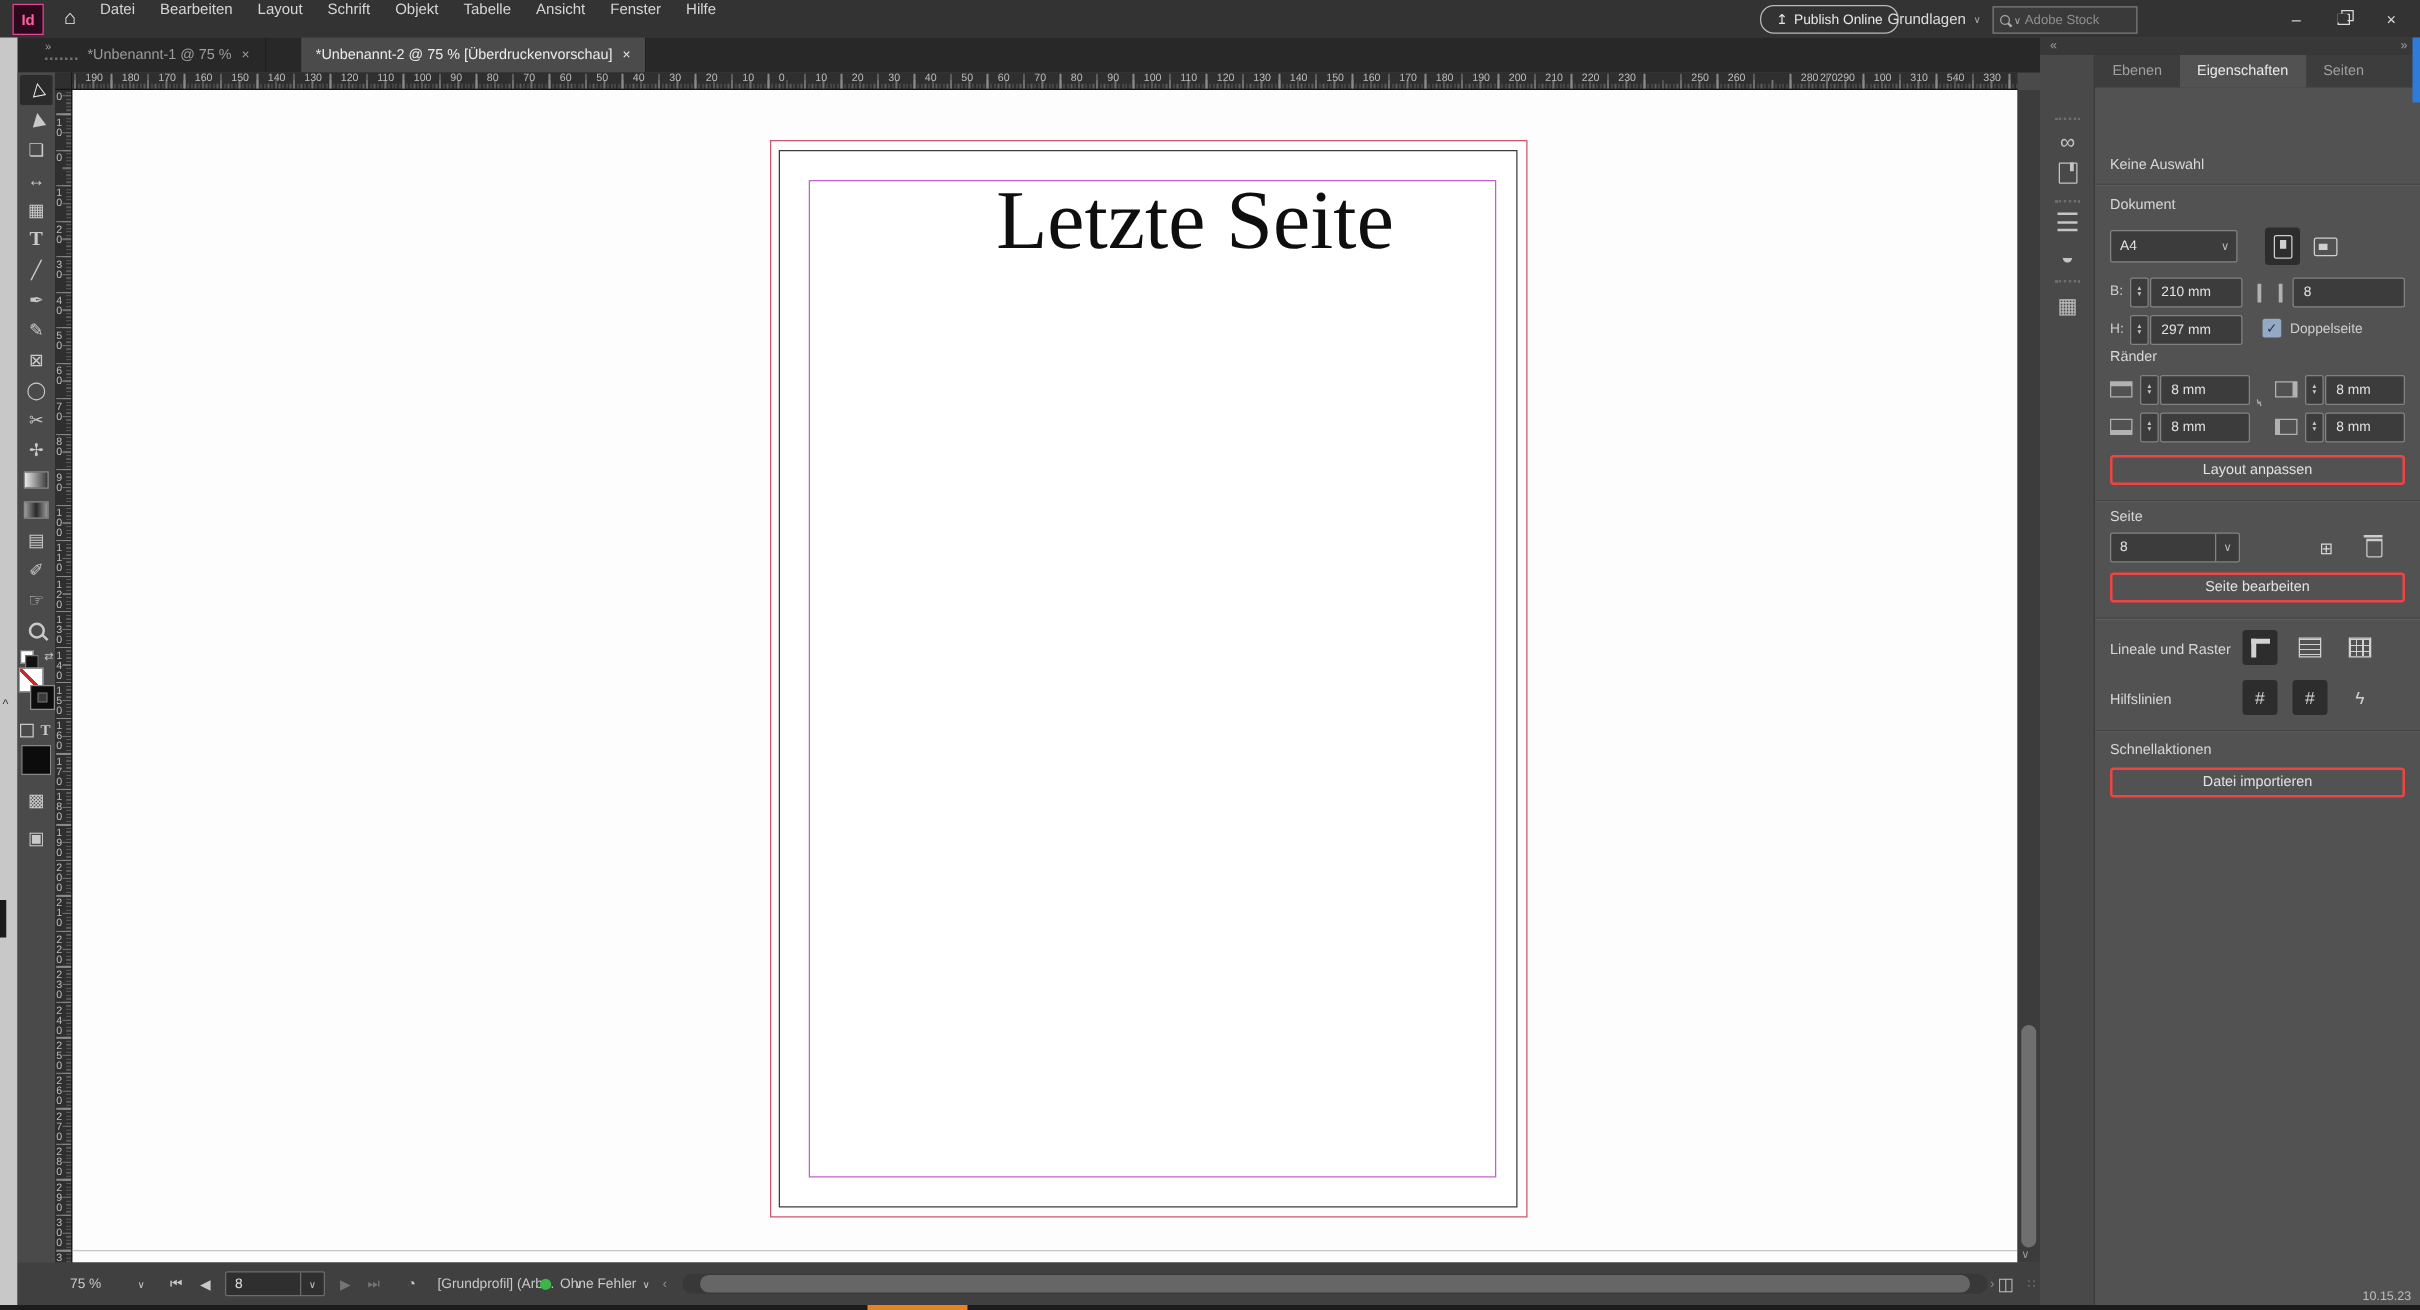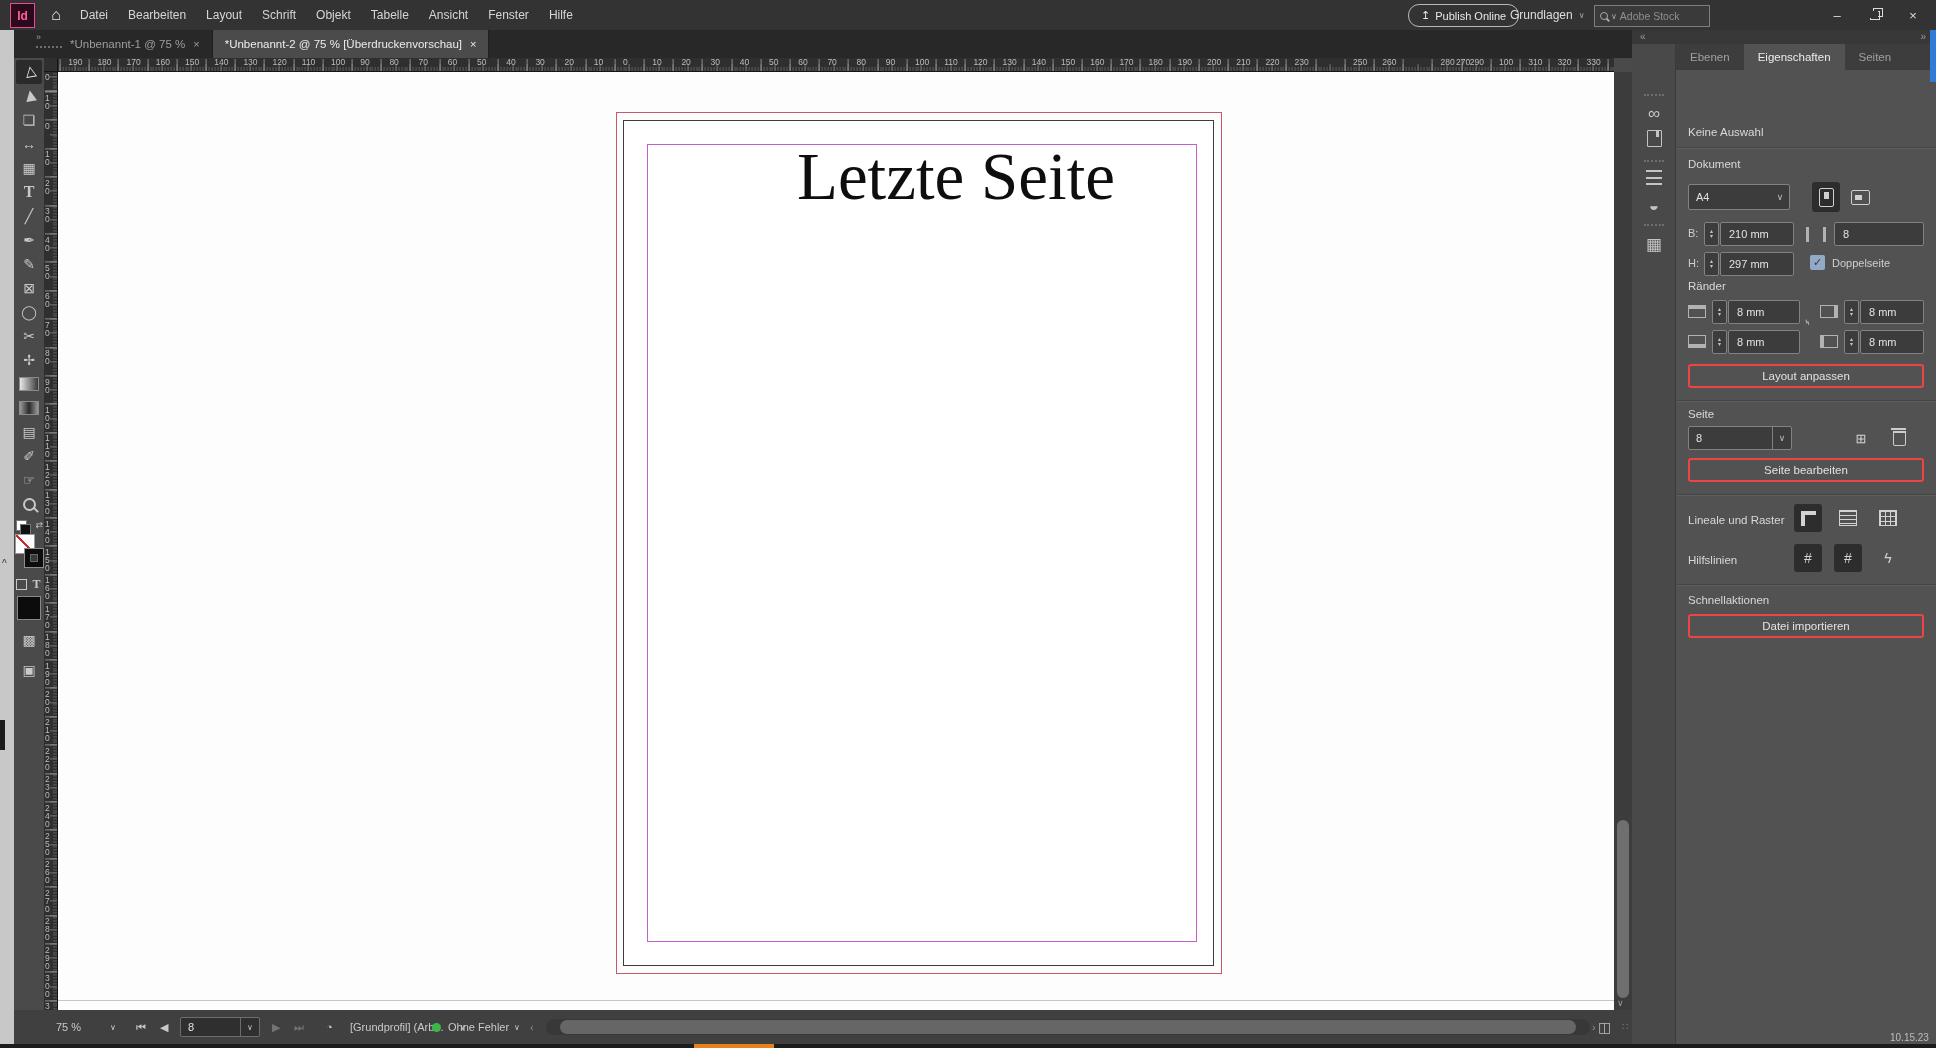--- a/index.html
+++ b/index.html
@@ -8,21 +8,21 @@
        -webkit-font-smoothing:antialiased;}
   .abs{position:absolute;}
 
   
   #titlebar{left:0;top:0;width:1936px;height:30px;background:#333333;display:flex;align-items:center;}
   #id-logo{position:absolute;left:10px;top:3px;width:23px;height:23px;background:#2b0a1c;
            border:1px solid #e64997;color:#ff5ea0;font-weight:bold;font-size:12px;
            display:flex;align-items:center;justify-content:center;}
   #home-icon{position:absolute;left:44px;top:0;height:30px;width:24px;color:#e8e8e8;font-size:16px;
            display:flex;align-items:center;justify-content:center;}
-  #menu-bar{position:absolute;left:70px;top:0;height:30px;display:flex;align-items:center;}
+  #menu-bar{position:absolute;left:70px;top:0;height:30px;display:flex;}
   .menu-item{color:#d6d6d6;font-size:12px;padding:0 10px;cursor:default;}
   #publish-btn{position:absolute;left:1408px;top:4px;height:21px;padding:0 12px;border:1px solid #b9b9b9;
            border-radius:11px;color:#e8e8e8;font-size:11px;display:flex;align-items:center;gap:5px;}
   #workspace{position:absolute;left:1510px;top:0;height:30px;display:flex;align-items:center;gap:6px;
            color:#dedede;font-size:12px;}
   #stock-search{position:absolute;left:1594px;top:5px;width:104px;height:20px;border:1px solid #7d7d7d;
            background:#3a3a3a;display:flex;align-items:center;gap:3px;padding:0 5px;}
   #stock-search .ph{color:#8f8f8f;font-size:10.5px;}
   .mag{width:6px;height:6px;border:1.5px solid #a8a8a8;border-radius:50%;position:relative;display:inline-block;}
   .mag::after{content:"";position:absolute;width:4px;height:1.5px;background:#a8a8a8;
@@ -32,21 +32,21 @@
   .winbtn{width:38px;height:30px;display:flex;align-items:center;justify-content:center;color:#dcdcdc;font-size:13px;}
   .restore-ic{position:relative;width:8px;height:7px;border:1px solid #dcdcdc;background:#333;}
   .restore-ic::before{content:"";position:absolute;left:2px;top:-4px;width:8px;height:7px;border:1px solid #dcdcdc;}
   .restore-ic::after{content:"";position:absolute;left:-1px;top:-1px;width:8px;height:7px;background:#333;}
 
   
   #tabbar{left:0;top:30px;width:1632px;height:28px;background:#282828;}
   #dock-collapse{position:absolute;left:36px;top:2px;color:#9c9c9c;font-size:9px;letter-spacing:1px;}
   #dock-grip{position:absolute;left:36px;top:16px;width:26px;height:3px;
            border-top:2px dotted #6f6f6f;}
-  #document-tabs{position:absolute;left:58px;top:0;height:28px;display:flex;}
+  #document-tabs{position:absolute;left:58px;top:0;height:28px;display:flex;gap:28px;}
   .doc-tab{height:28px;display:flex;align-items:center;gap:8px;padding:0 12px;color:#9d9d9d;
            font-size:11.5px;border-right:1px solid #1f1f1f;}
   .doc-tab.active{background:#4b4b4b;color:#ececec;}
   .tab-close{font-size:11px;}
 
   
   #leftstrip{left:0;top:30px;width:14px;height:1014px;background:#c8c8c8;}
   #strip-caret{position:absolute;left:2px;top:528px;color:#333;font-size:10px;}
   #strip-notch{position:absolute;left:0;top:690px;width:5px;height:30px;background:#1b1b1b;}
   #toolbar{left:14px;top:58px;width:30px;height:952px;background:#4a4a4a;display:flex;flex-direction:column;
@@ -371,21 +371,21 @@
       <div class="hlab" style="left: 1204.4px;">220</div>
       <div class="hlab" style="left: 1233.6px;">230</div>
       <div class="hlab" style="left: 1262.8px; margin-top: 28px;">240</div>
       <div class="hlab" style="left: 1292px;">250</div>
       <div class="hlab" style="left: 1321.2px;">260</div>
       <div class="hlab" style="left: 1395px;">270</div>
       <div class="hlab" style="left: 1379.6px;">280</div>
       <div class="hlab" style="left: 1408.8px;">290</div>
       <div class="hlab" style="left: 1438px;">100</div>
       <div class="hlab" style="left: 1467.2px;">310</div>
-      <div class="hlab" style="left: 1496.4px;">320</div>
+      <div class="hlab" style="left: 1496.4px;">540</div>
       <div class="hlab" style="left: 1525.6px;">330</div>
       <div class="hlab" style="left: 1554.8px;">340</div>
     </div>
   <div id="vruler" class="abs">
       <div class="vlab" style="top: -8.8px;">2
 0</div>
       <div class="vlab" style="top: 19.6px;">1
 0</div>
       <div class="vlab" style="top: 48px;">0</div>
       <div class="vlab" style="top: 76.4px;">1

